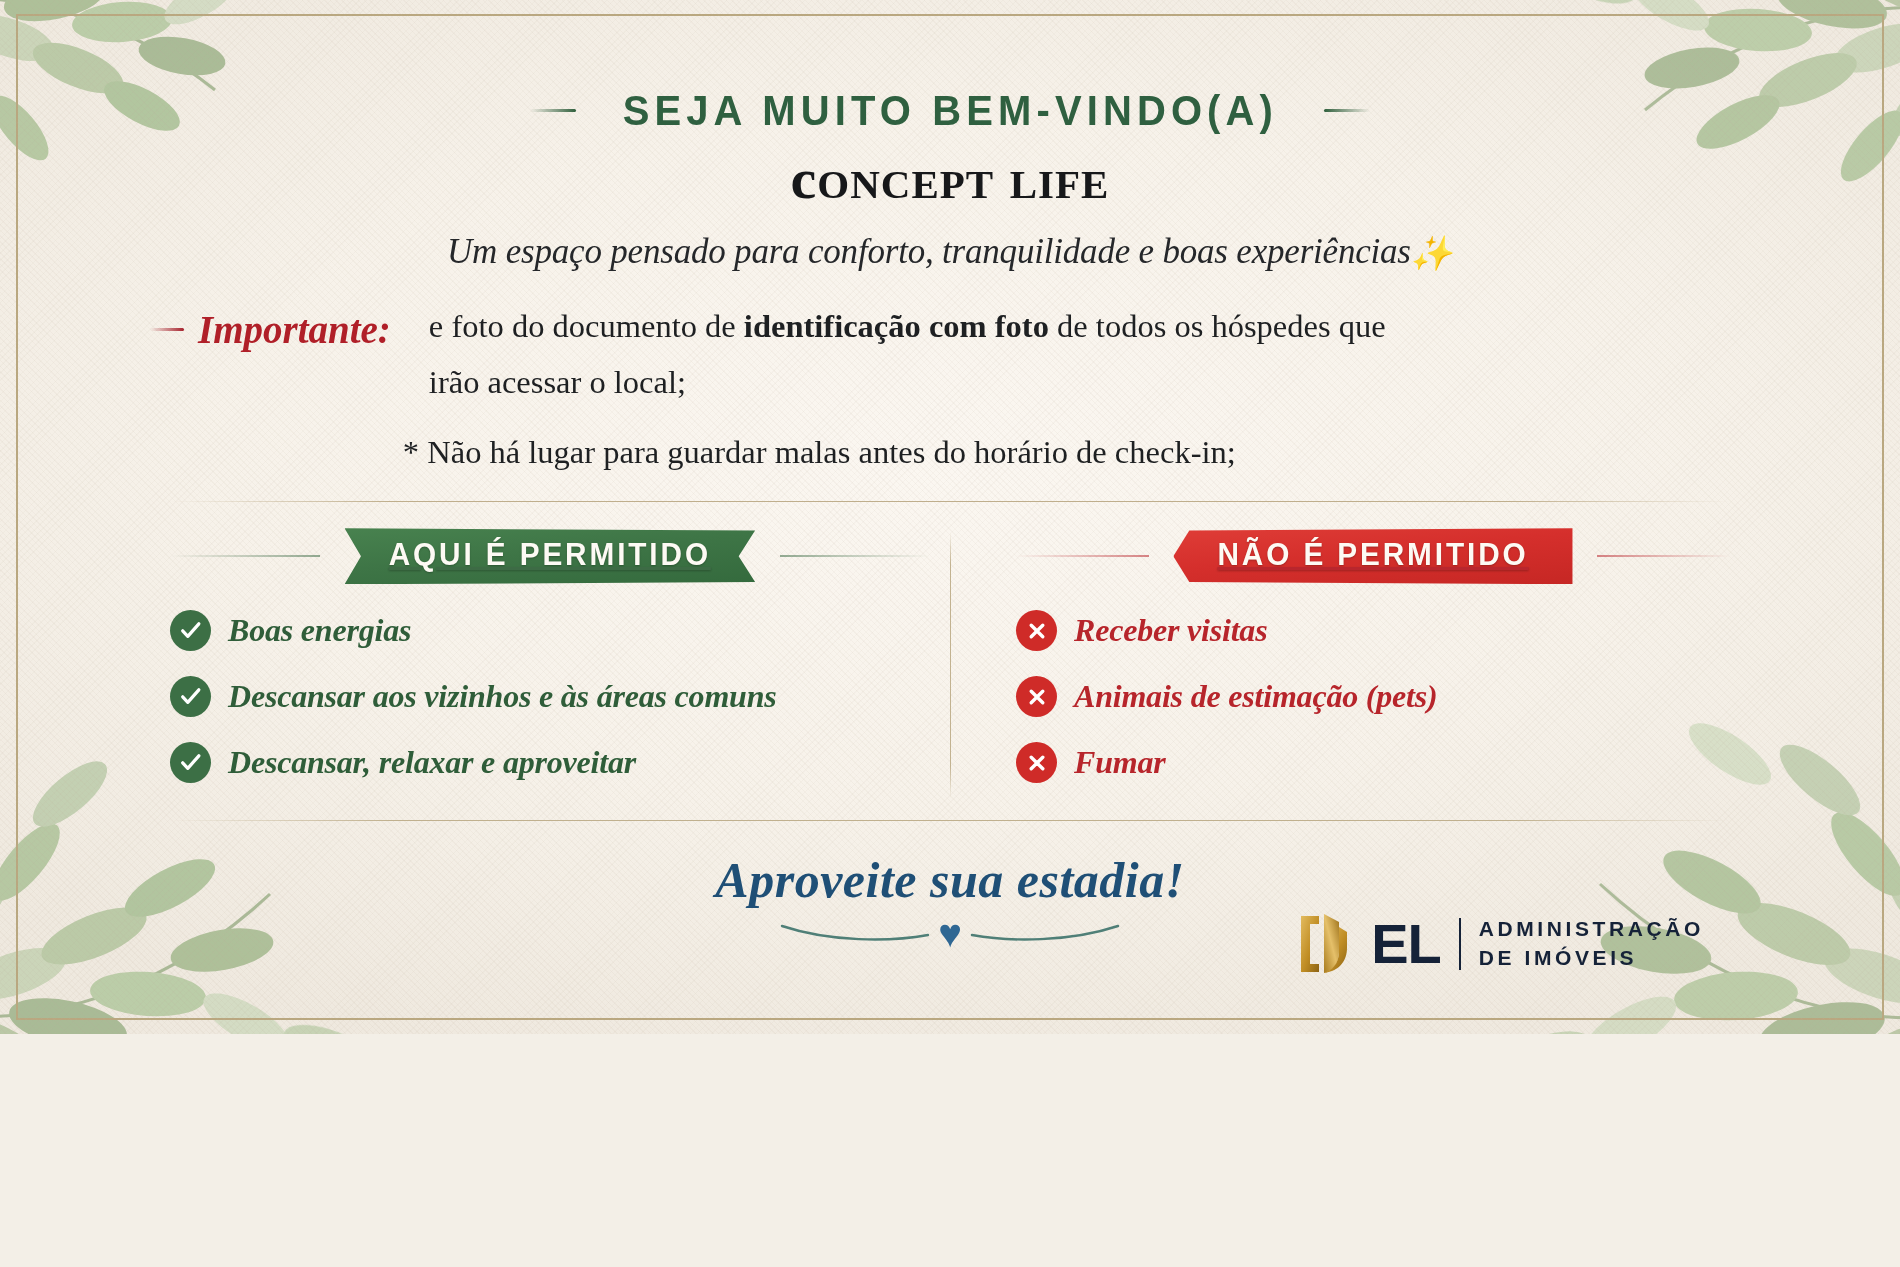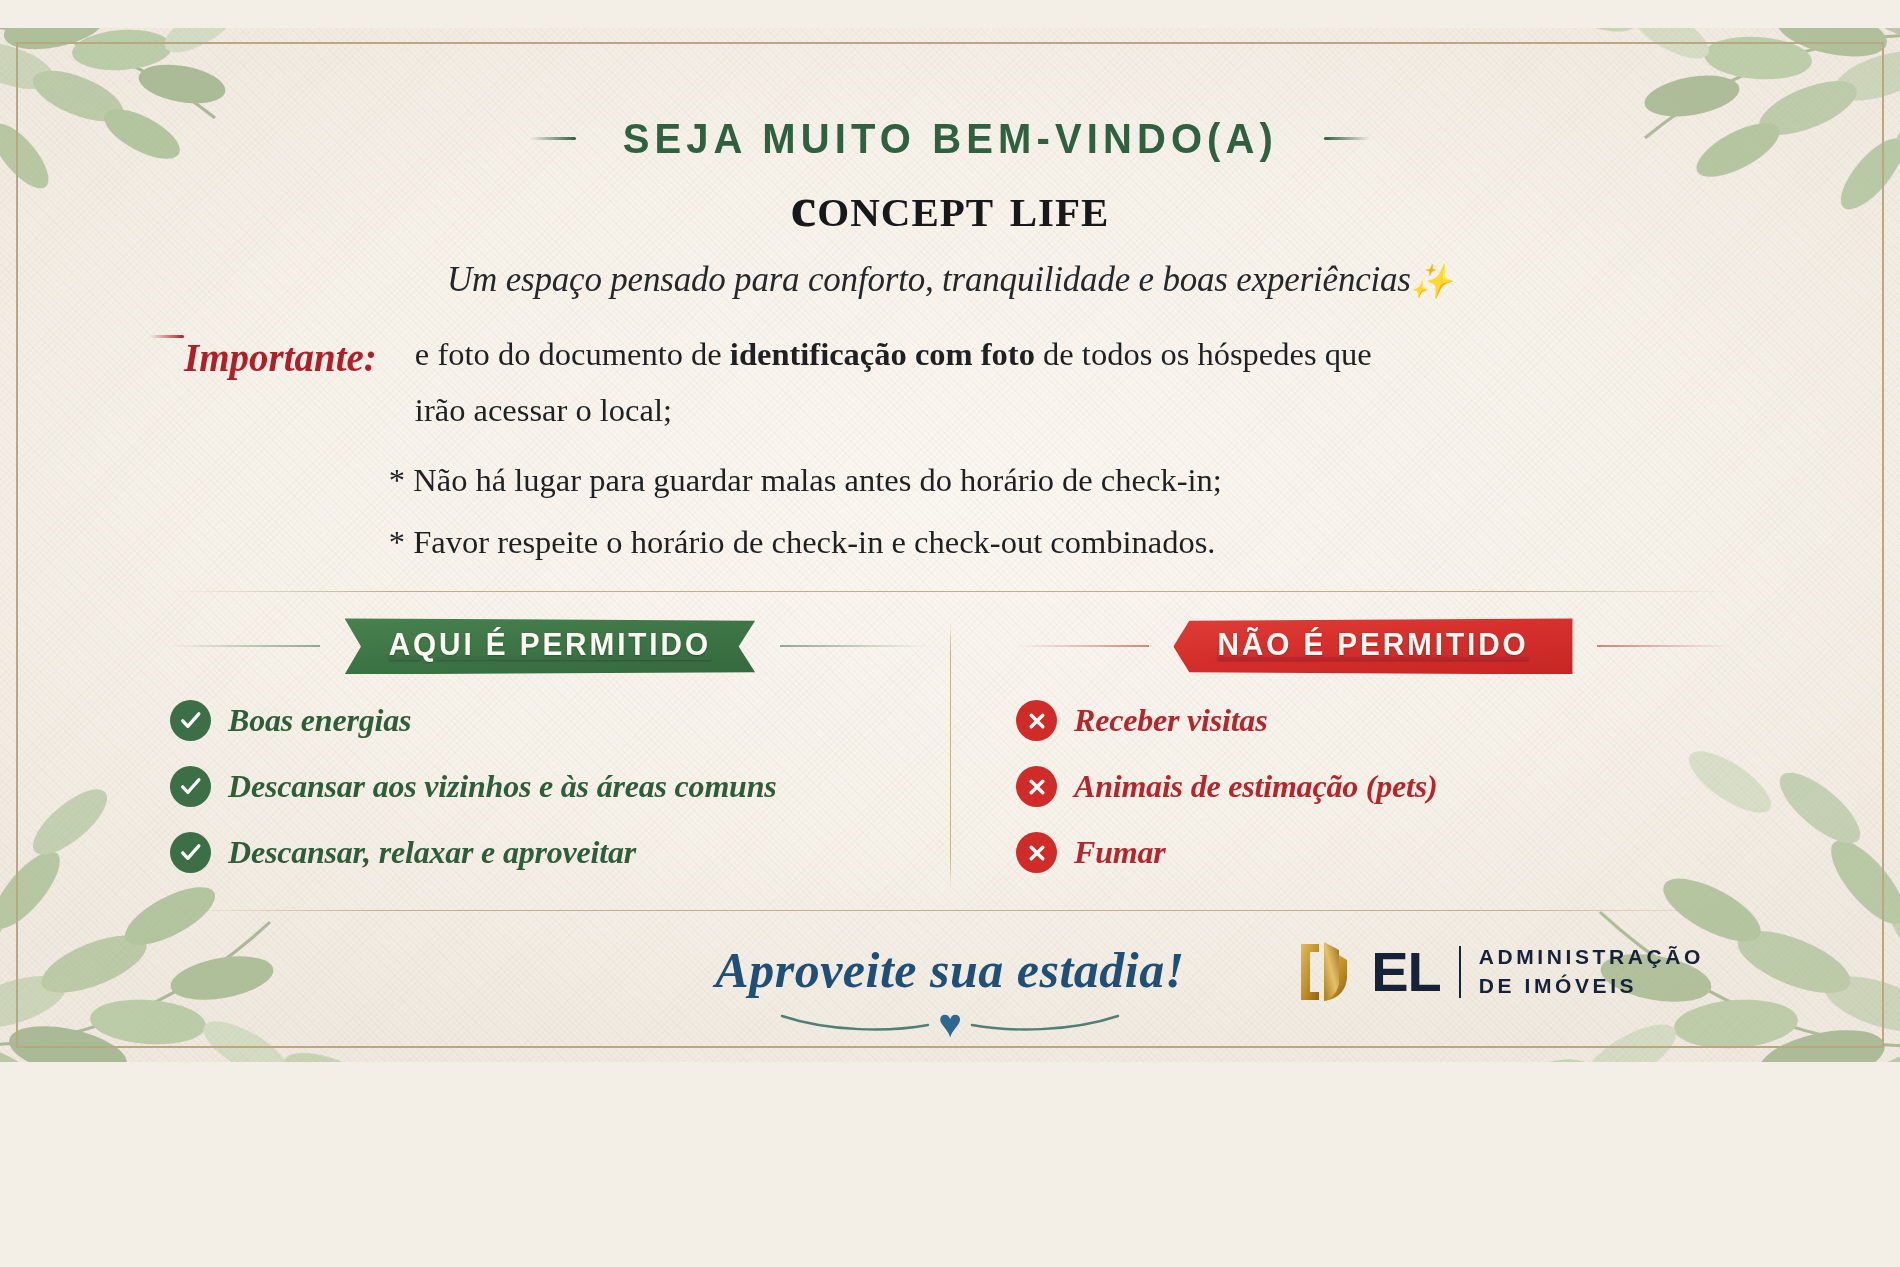--- a/index.html
+++ b/index.html
@@ -12,21 +12,20 @@
     background: #f3efe7;
   }
 
   #poster {
     position: relative;
     width: 1900px;
     height: 1034px;
     background:
       radial-gradient(ellipse 70% 60% at 50% 45%, #fbf7f1 0%, #f7f2ea 55%, #efe9df 100%);
     overflow: hidden;
-    margin-top: 28px;
   }
 
   
   #paper-texture {
     position: absolute; inset: 0;
     background-image:
       repeating-linear-gradient(45deg, rgba(190,175,155,.085) 0px, rgba(190,175,155,.085) 1px, transparent 1px, transparent 4px),
       repeating-linear-gradient(-45deg, rgba(190,175,155,.065) 0px, rgba(190,175,155,.065) 1px, transparent 1px, transparent 5px);
     pointer-events: none;
     z-index: 4;
@@ -104,21 +103,22 @@
   }
   #sparkle-icon { color: #e8b93d; font-size: 34px; vertical-align: -2px; }
 
   
   #important-block {
     margin-top: 30px;
     display: flex;
     align-items: flex-start;
   }
   #important-label-wrap {
-    display: flex; align-items: flex-start;
+    display: flex; align-items: center;
+    gap: 14px;
     flex: 0 0 auto;
     padding-top: 4px;
   }
   .red-rule {
     width: 34px; height: 3px;
     background: linear-gradient(90deg, rgba(168,31,41,0), #a6212c);
     border-radius: 2px;
   }
   #important-label {
     font-family: "Liberation Serif", serif;
@@ -380,23 +380,20 @@
       </div>
       <div id="important-items">
         <p class="indent">
           <span>e foto do documento de <span class="bold-in">identificação com foto</span> de todos os hóspedes que</span>
         </p>
         <p class="indent">
           <span>irão acessar o local;</span>
         </p>
         <p style="margin-top:24px">
           <span>* Não há lugar para guardar malas antes do horário de check-in;</span>
-        </p>
-        <p style="margin-top:16px">
-          <span>* Favor respeite o horário de check-in e check-out combinados.</span>
         </p>
       </div>
     </div>
 
     <div id="columns-top-rule"></div>
 
     <div id="columns">
       <div id="column-divider"></div>
 
       <div class="column left">

